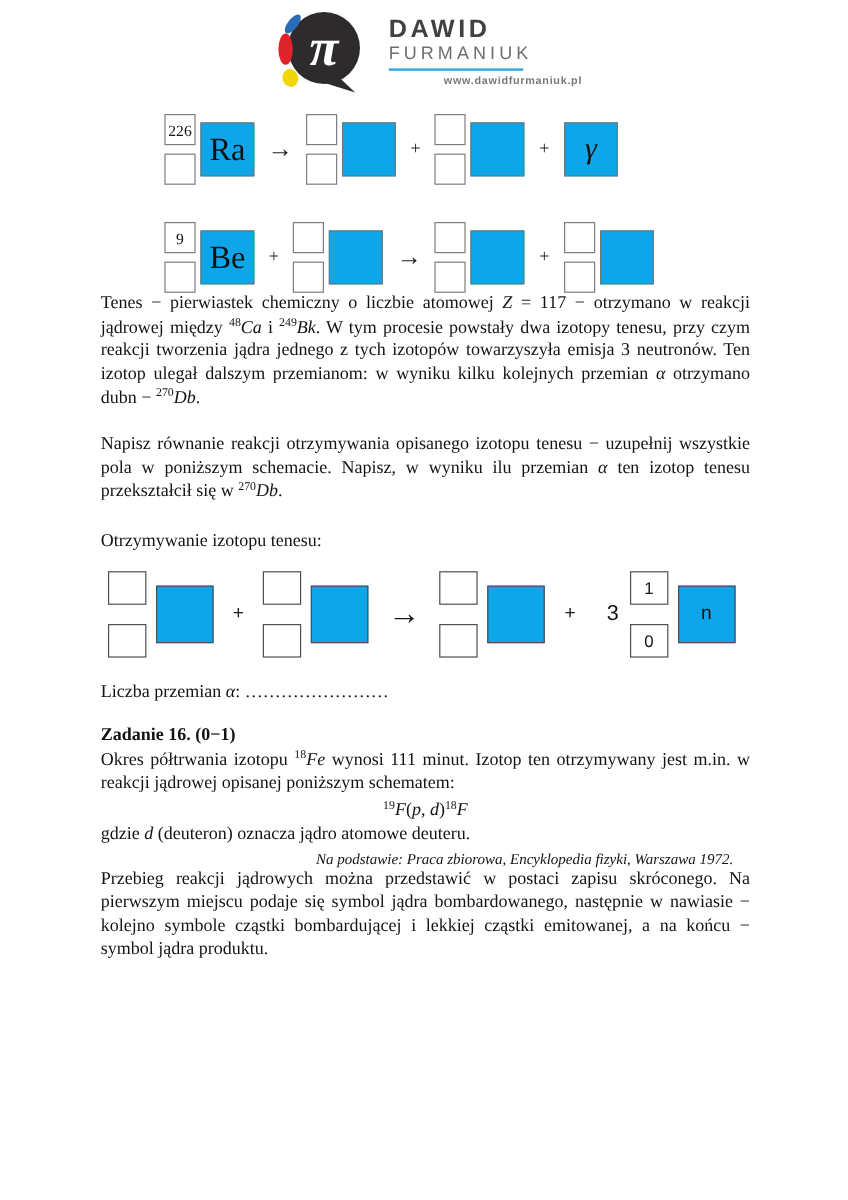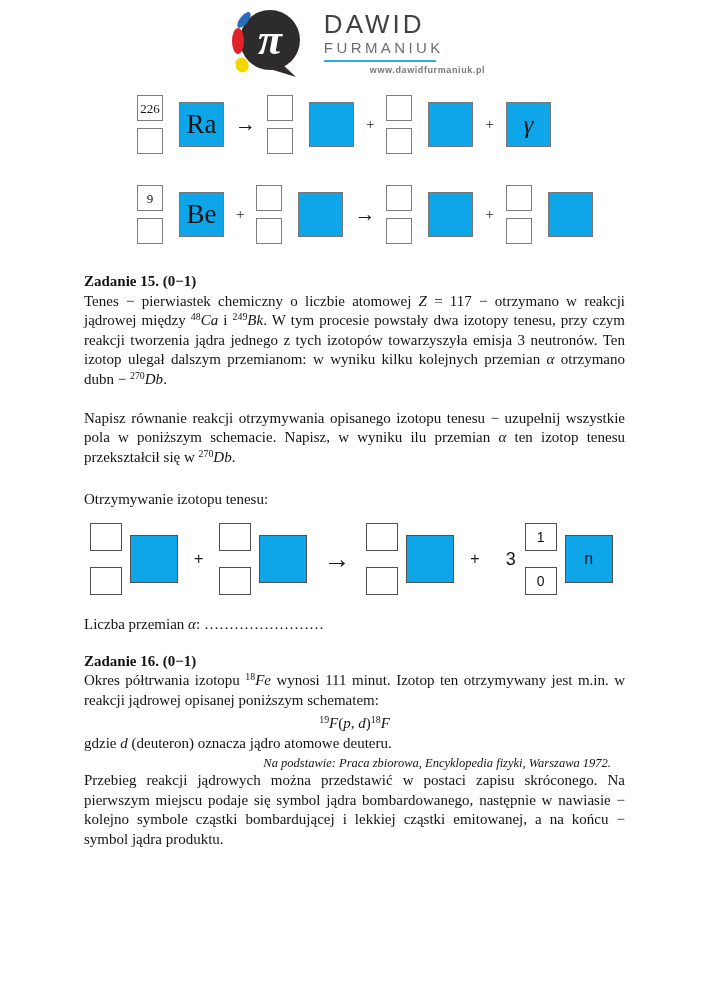--- a/index.html
+++ b/index.html
@@ -8,28 +8,28 @@
     width:707px; height:1000px; background:#ffffff; overflow:hidden;
     font-family:"Liberation Serif", serif; color:#131313;
     -webkit-font-smoothing:antialiased;
   }
   .page { width:707px; height:1000px; padding:8px 82px 0 84px; position:relative; }
 
   
   .logo-row { display:flex; justify-content:center; align-items:center; gap:14px; height:70px; margin-right:6px; }
   .logo-mark { width:92px; height:70px; flex:0 0 auto; }
   .logo-text { display:flex; flex-direction:column; align-items:flex-start; }
-  .logo-name { font-family:"Liberation Sans", sans-serif; font-weight:normal; font-size:26px; letter-spacing:3px; color:#414144; line-height:1.05; }
+  .logo-name { font-family:"Liberation Sans", sans-serif; font-weight:bold; font-size:21px; letter-spacing:3px; color:#414144; line-height:1.05; }
   .logo-sub  { font-family:"Liberation Sans", sans-serif; font-weight:normal; font-size:15px; letter-spacing:3.4px; color:#6d6e71; line-height:1.2; }
   .logo-rule { width:112px; height:2px; background:#29abe2; margin:3px 0 3px 0; }
   .logo-url  { font-family:"Liberation Sans", sans-serif; font-weight:bold; font-size:9px; letter-spacing:0.6px; color:#77787b;margin-left:46px; }
 
   
   .diagram { display:flex; align-items:center; }
-  .nuclide { display:flex; align-items:center; gap:16px; }
+  .nuclide { display:flex; align-items:center; gap:4px; }
   .stack { display:flex; flex-direction:column; gap:7px; }
   .sbox {
     width:26px; height:26px; border:1px solid #7e7e7e; background:#fff;
     display:flex; align-items:center; justify-content:center;
     font-size:13px; line-height:1;
   }
   .bbox {
     width:45px; height:45px; border:1px solid #767676; background:#0ea5e9;
     display:flex; align-items:center; justify-content:center;
     font-size:27px; line-height:1;text-align:center;
@@ -144,21 +144,20 @@
     <div class="op">+</div>
     <div class="nuclide">
       <div class="stack">
         <div class="sbox"></div>
         <div class="sbox"></div>
       </div>
       <div class="bbox"></div>
     </div>
   </div>
 
-  <p class="heading h15">Zadanie 15. (0−1)</p>
   <p><span>Tenes − pierwiastek chemiczny o liczbie atomowej </span><span class="run-i">Z</span><span> = 117 − otrzymano w reakcji jądrowej między </span><span class="run-sup">48</span><span class="run-i">Ca</span><span> i </span><span class="run-sup">249</span><span class="run-i">Bk</span><span>. W tym procesie powstały dwa izotopy tenesu, przy czym reakcji tworzenia jądra jednego z tych izotopów towarzyszyła emisja 3 neutronów. Ten izotop ulegał dalszym przemianom: w wyniku kilku kolejnych przemian </span><span class="run-i">α</span><span> otrzymano dubn − </span><span class="run-sup">270</span><span class="run-i">Db</span><span>.</span></p>
   <p class="bold-para command15"><span>Napisz równanie reakcji otrzymywania opisanego izotopu tenesu − uzupełnij wszystkie pola w poniższym schemacie. Napisz, w wyniku ilu przemian </span><span class="run-i">α</span><span> ten izotop tenesu przekształcił się w </span><span class="run-sup">270</span><span class="run-i">Db</span><span>.</span></p>
   <p class="otrzym">Otrzymywanie izotopu tenesu:</p>
 
   <div class="diagram d3">
     <div class="nuclide">
       <div class="stack">
         <div class="sbox"></div>
         <div class="sbox"></div>
       </div>

